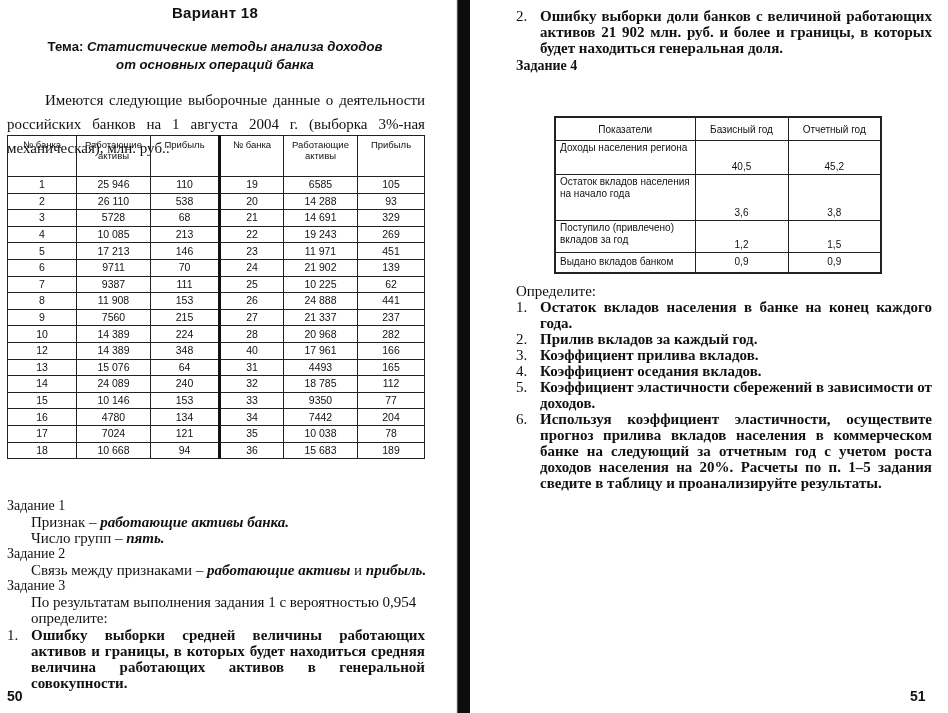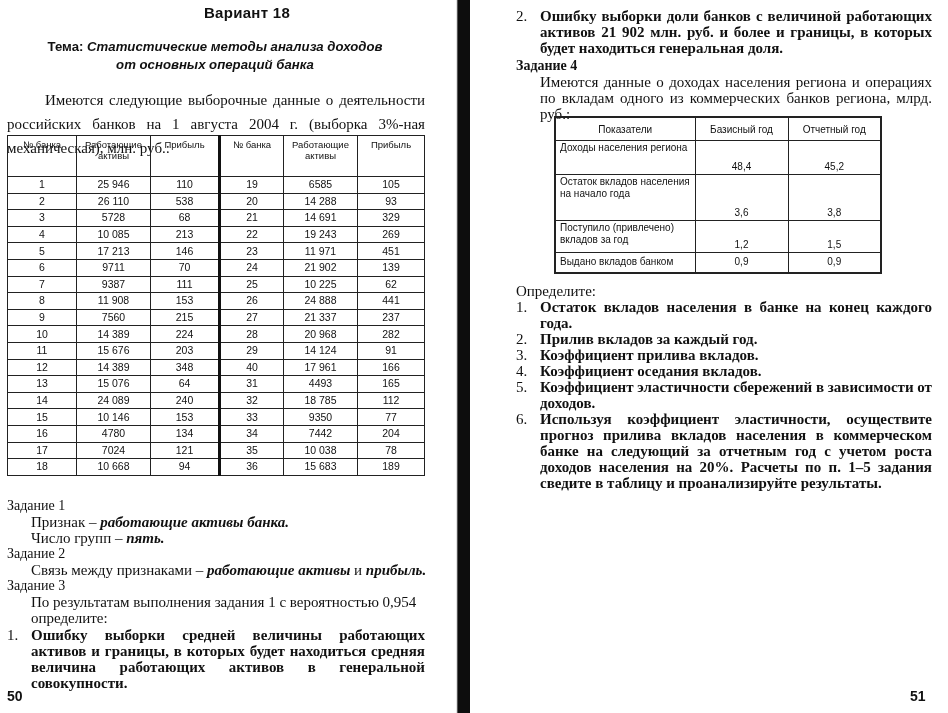--- a/index.html
+++ b/index.html
@@ -14,21 +14,21 @@
   .spine {
     position: absolute; left: 458px; top: 0; width: 12px; height: 713px;
     background: #0d0d0d;
     box-shadow: -1px 0 1px #555;
   }
   .abs { position: absolute; }
 
   .variant-title {
     left: 0; width: 430px; top: 4px; text-align: center;
     font-family: "Liberation Sans", "DejaVu Sans", sans-serif;
-    font-weight: bold; font-size: 15px; letter-spacing: 0.3px; padding-left: 32px;
+    font-weight: bold; font-size: 15px; letter-spacing: 0.3px;
   }
   .topic {
     left: 0; width: 430px; top: 38px; text-align: center;
     font-family: "Liberation Sans", "DejaVu Sans", sans-serif;
     font-weight: bold; font-size: 13.2px; line-height: 18px;
   }
   .topic i { font-style: italic; }
   .intro {
     left: 7px; width: 418px; top: 88px;
     font-size: 15px; line-height: 24px; text-align: justify;
@@ -202,28 +202,20 @@
         </tr>
         <tr>
           <td>10</td>
           <td>14 389</td>
           <td>224</td>
           <td class="split">28</td>
           <td>20 968</td>
           <td>282</td>
         </tr>
         <tr>
-          <td>11</td>
-          <td>15 676</td>
-          <td>203</td>
-          <td class="split">29</td>
-          <td>14 124</td>
-          <td>91</td>
-        </tr>
-        <tr>
           <td>12</td>
           <td>14 389</td>
           <td>348</td>
           <td class="split">40</td>
           <td>17 961</td>
           <td>166</td>
         </tr>
         <tr>
           <td>13</td>
           <td>15 076</td>
@@ -294,39 +286,38 @@
 </div>
 
 <div class="spine"></div>
 
 <div class="page page-right">
   <div class="r-item" style="top:8px;">
     <span class="n" style="font-weight:normal;">2.</span>
     <span class="t">Ошибку выборки доли банков с величиной работающих активов 21 902 млн. руб. и более и границы, в которых будет находиться генеральная доля.</span>
   </div>
   <div class="r-head" style="top:58px;">Задание 4</div>
-  <div class="r-para" style="top:74px;">Имеются данные о доходах населения региона и операциях по вкладам одного из коммерческих банков региона, млрд. руб.:</div>
 
   <table class="income">
     <colgroup>
         <col style="width:140px">
         <col style="width:93px">
         <col style="width:93px">
       </colgroup>
     <thead>
       <tr>
         <th>Показатели</th>
         <th>Базисный год</th>
         <th>Отчетный год</th>
       </tr>
     </thead>
     <tbody>
       <tr style="height:34px;">
         <td class="lbl">Доходы населения региона</td>
-        <td class="val">48,4</td>
+        <td class="val">40,5</td>
         <td class="val">45,2</td>
       </tr>
       <tr style="height:46px;">
         <td class="lbl">Остаток вкладов населения на начало года</td>
         <td class="val">3,6</td>
         <td class="val">3,8</td>
       </tr>
       <tr style="height:32px;">
         <td class="lbl">Поступило (привлечено) вкладов за год</td>
         <td class="val">1,2</td>

